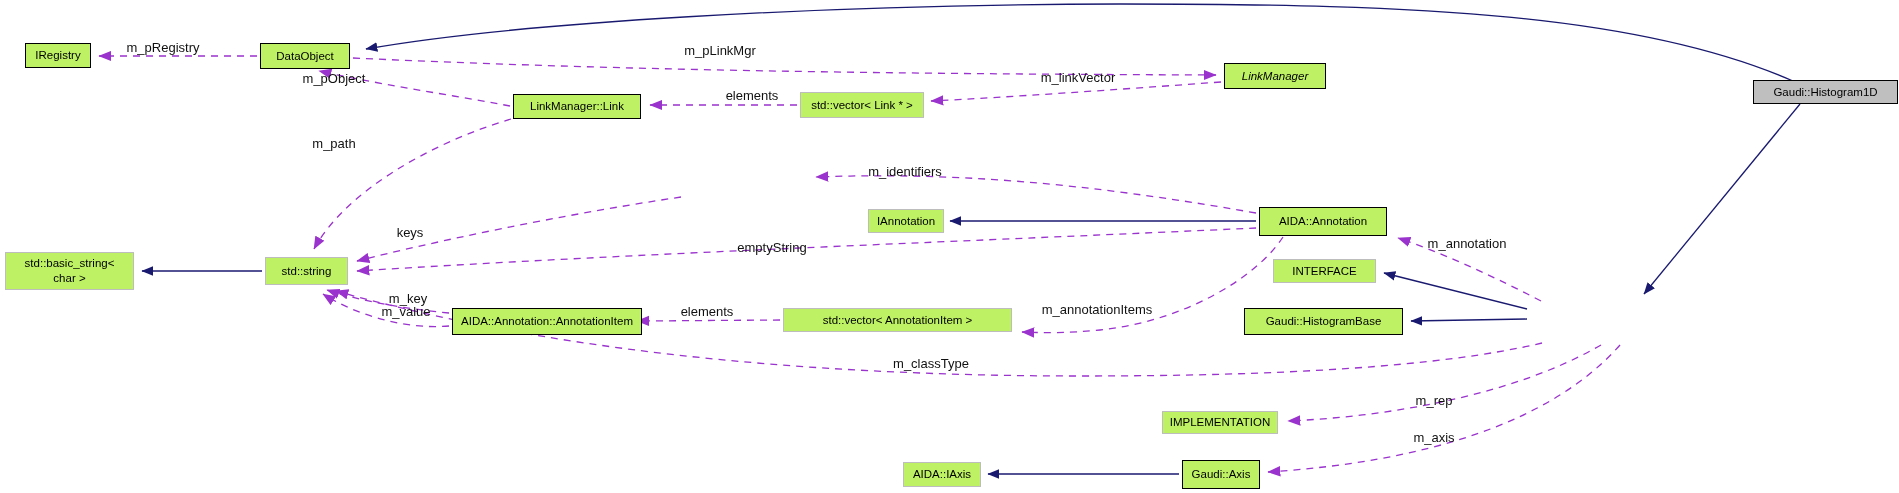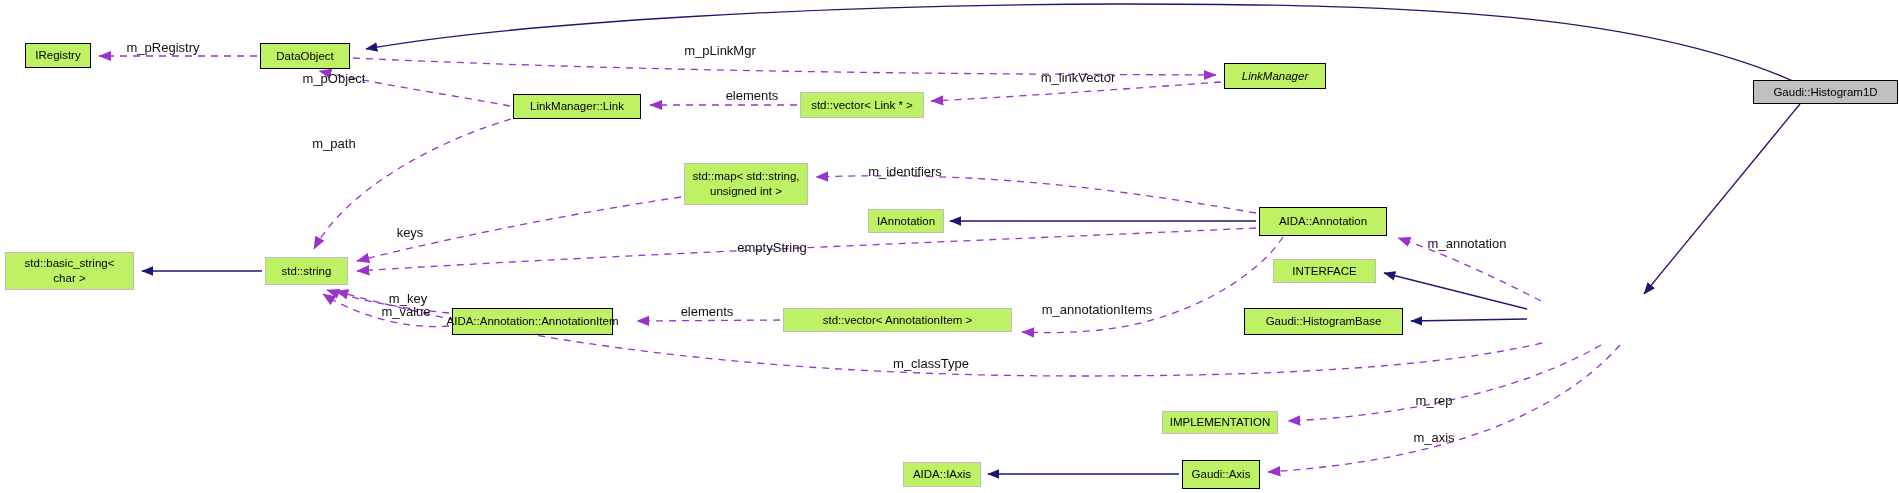--- a/index.html
+++ b/index.html
@@ -74,29 +74,27 @@
       <path d="M 1620,345 C 1550,424 1422,462 1268,472" marker-end="url(#arrow-use)"></path>
     </g>
   </svg>
 
   <div class="node linked" style="left:25px;top:43px;width:66px;height:25px;">IRegistry</div>
   <div class="node linked" style="left:260px;top:43px;width:90px;height:26px;">DataObject</div>
   <div class="node linked" style="left:513px;top:94px;width:128px;height:25px;">LinkManager::Link</div>
   <div class="node" style="left:800px;top:92px;width:124px;height:26px;">std::vector&lt; Link * &gt;</div>
   <div class="node linked" style="left:1224px;top:63px;width:102px;height:26px;font-style:italic;">LinkManager</div>
   <div class="node subject" style="left:1753px;top:80px;width:145px;height:24px;text-align:right;">Gaudi::Histogram1D</div>
-  <div class="node" style="left:684px;top:163px;width:124px;height:42px;">std::map&lt; std::string,
-unsigned int &gt;</div>
   <div class="node" style="left:868px;top:209px;width:76px;height:24px;">IAnnotation</div>
   <div class="node linked" style="left:1259px;top:207px;width:128px;height:29px;">AIDA::Annotation</div>
   <div class="node" style="left:1273px;top:259px;width:103px;height:24px;">INTERFACE</div>
   <div class="node" style="left:5px;top:252px;width:129px;height:38px;">std::basic_string&lt;
 char &gt;</div>
   <div class="node" style="left:265px;top:257px;width:83px;height:28px;">std::string</div>
-  <div class="node linked" style="left:452px;top:308px;width:161px;height:27px;">AIDA::Annotation::AnnotationItem</div>
+  <div class="node linked" style="left:452px;top:308px;width:190px;height:27px;">AIDA::Annotation::AnnotationItem</div>
   <div class="node linked" style="left:1244px;top:308px;width:159px;height:27px;">Gaudi::HistogramBase</div>
   <div class="node" style="left:783px;top:308px;width:229px;height:24px;">std::vector&lt; AnnotationItem &gt;</div>
   <div class="node" style="left:1162px;top:411px;width:116px;height:23px;">IMPLEMENTATION</div>
   <div class="node" style="left:903px;top:462px;width:78px;height:25px;">AIDA::IAxis</div>
   <div class="node linked" style="left:1182px;top:460px;width:78px;height:29px;">Gaudi::Axis</div>
 
   <span class="edge-label" style="left:163px;top:40px;">m_pRegistry</span>
   <span class="edge-label" style="left:334px;top:71px;">m_pObject</span>
   <span class="edge-label" style="left:720px;top:43px;">m_pLinkMgr</span>
   <span class="edge-label" style="left:1078px;top:70px;">m_linkVector</span>

